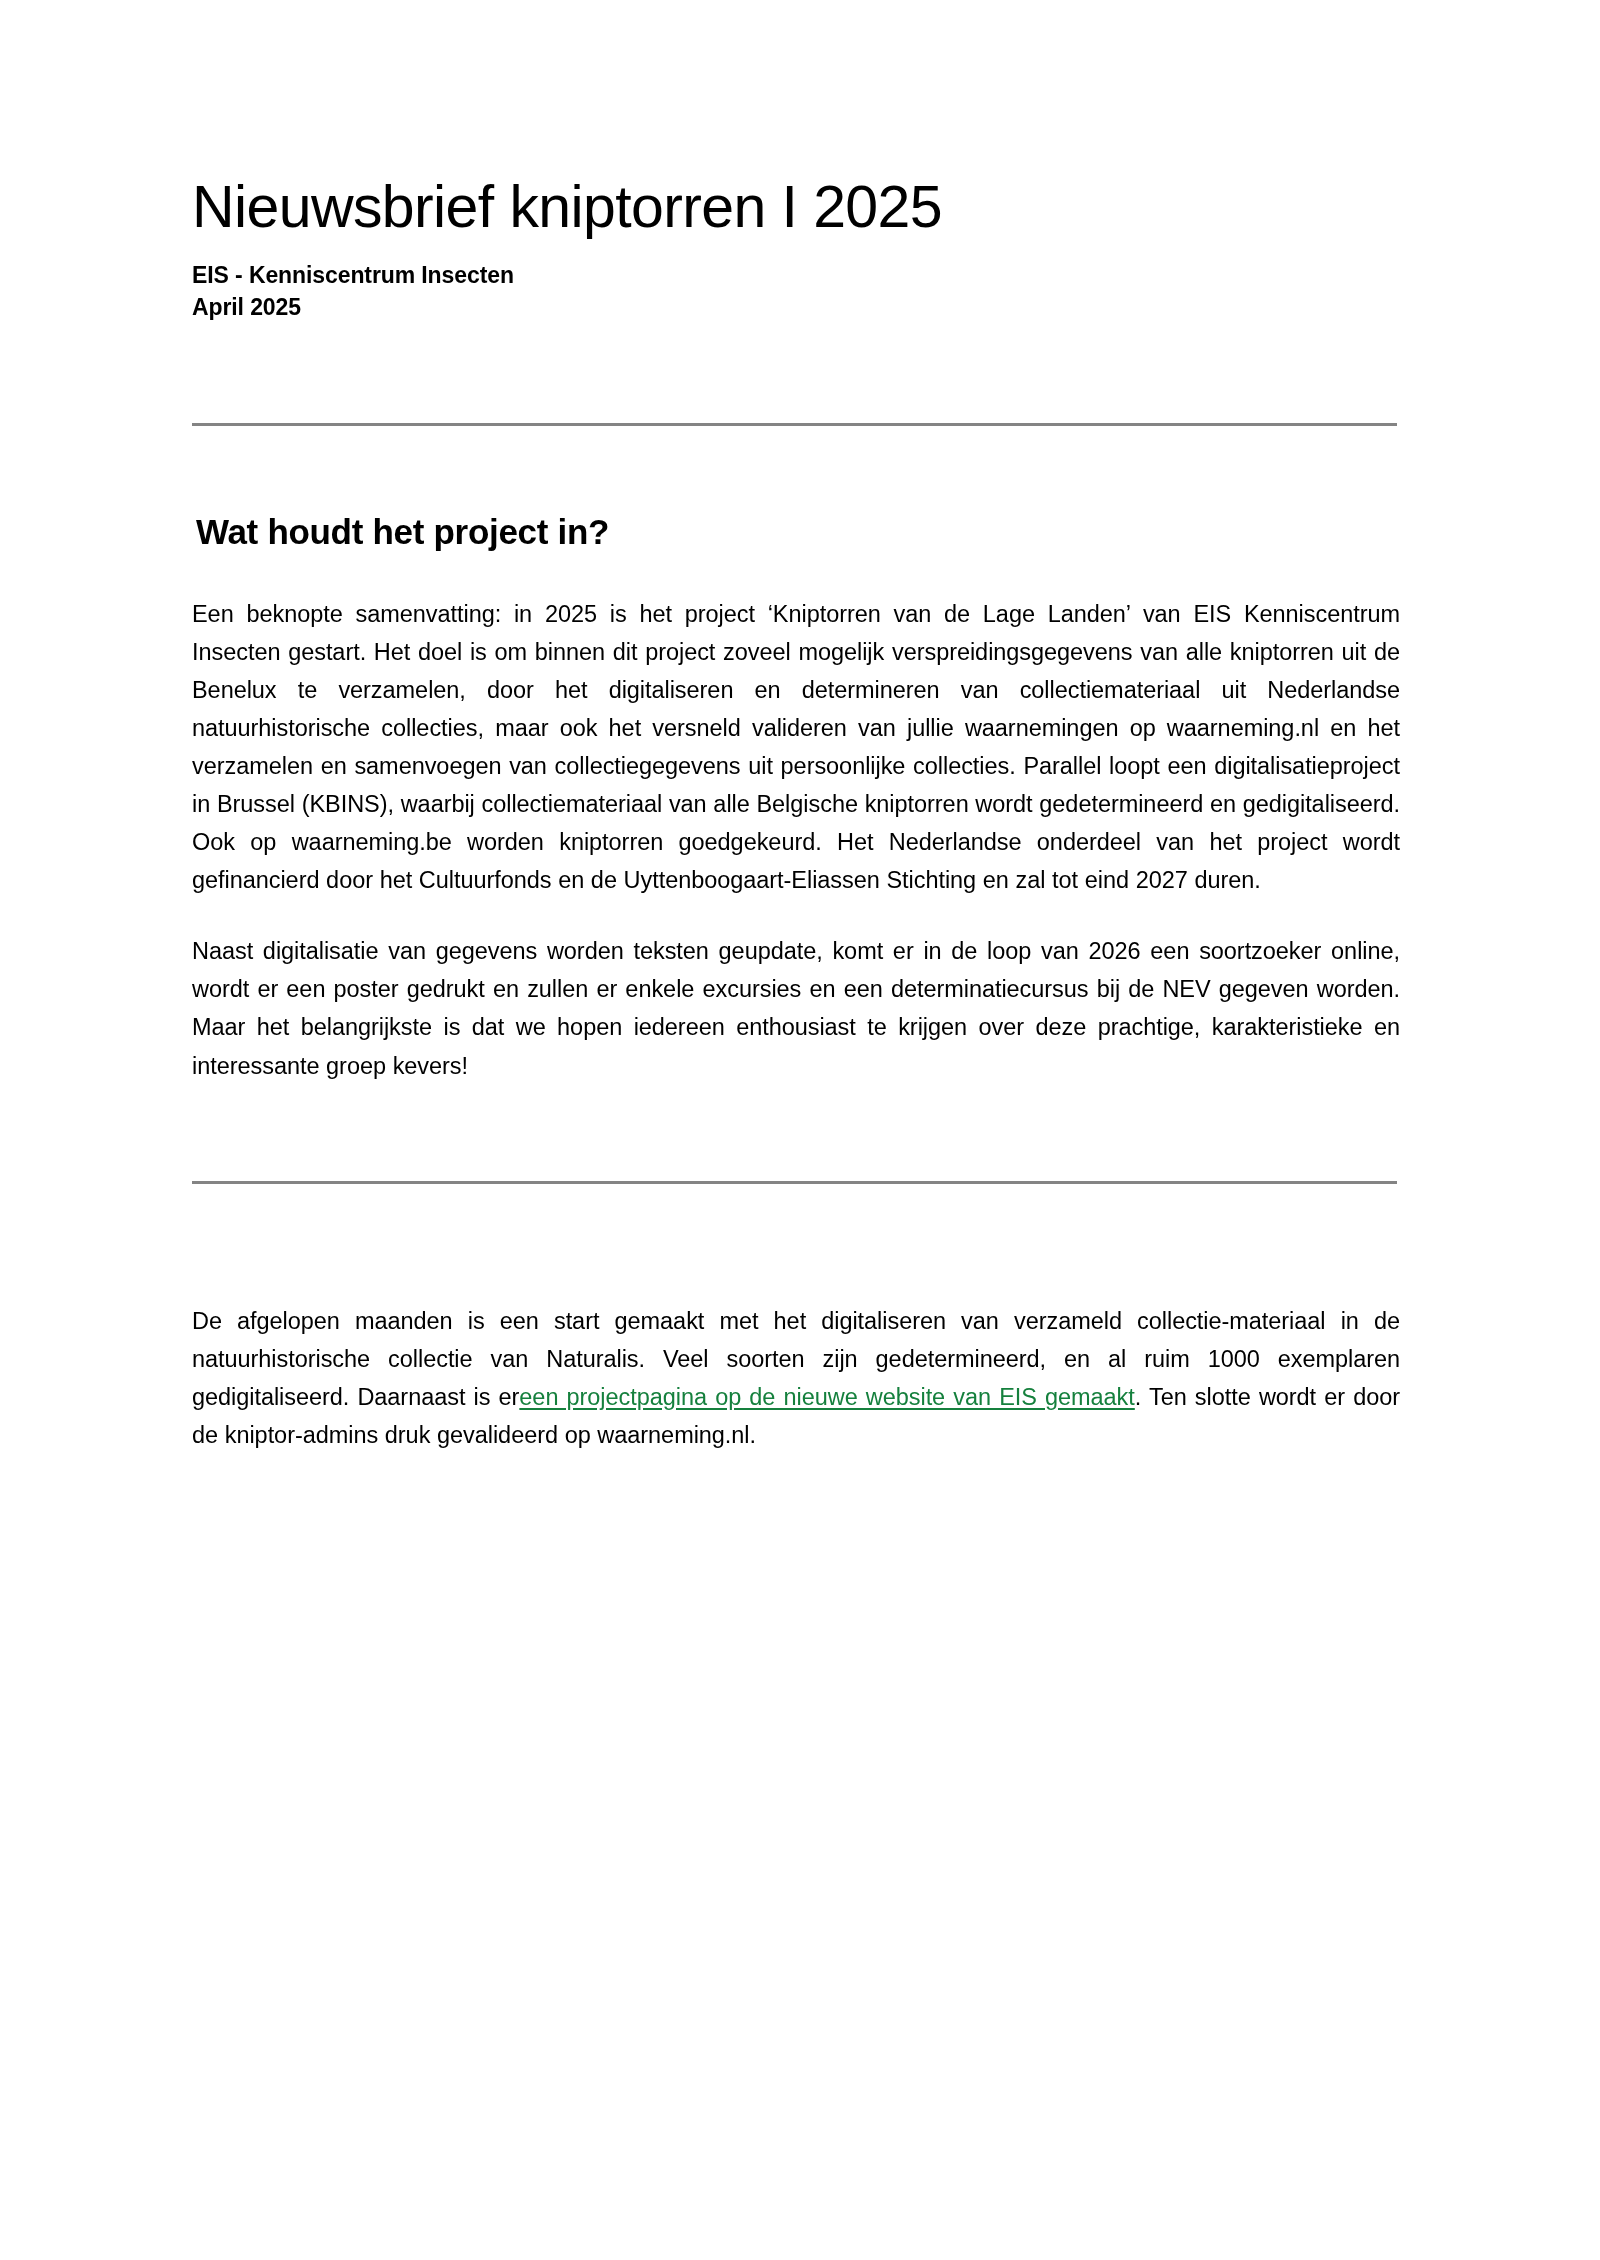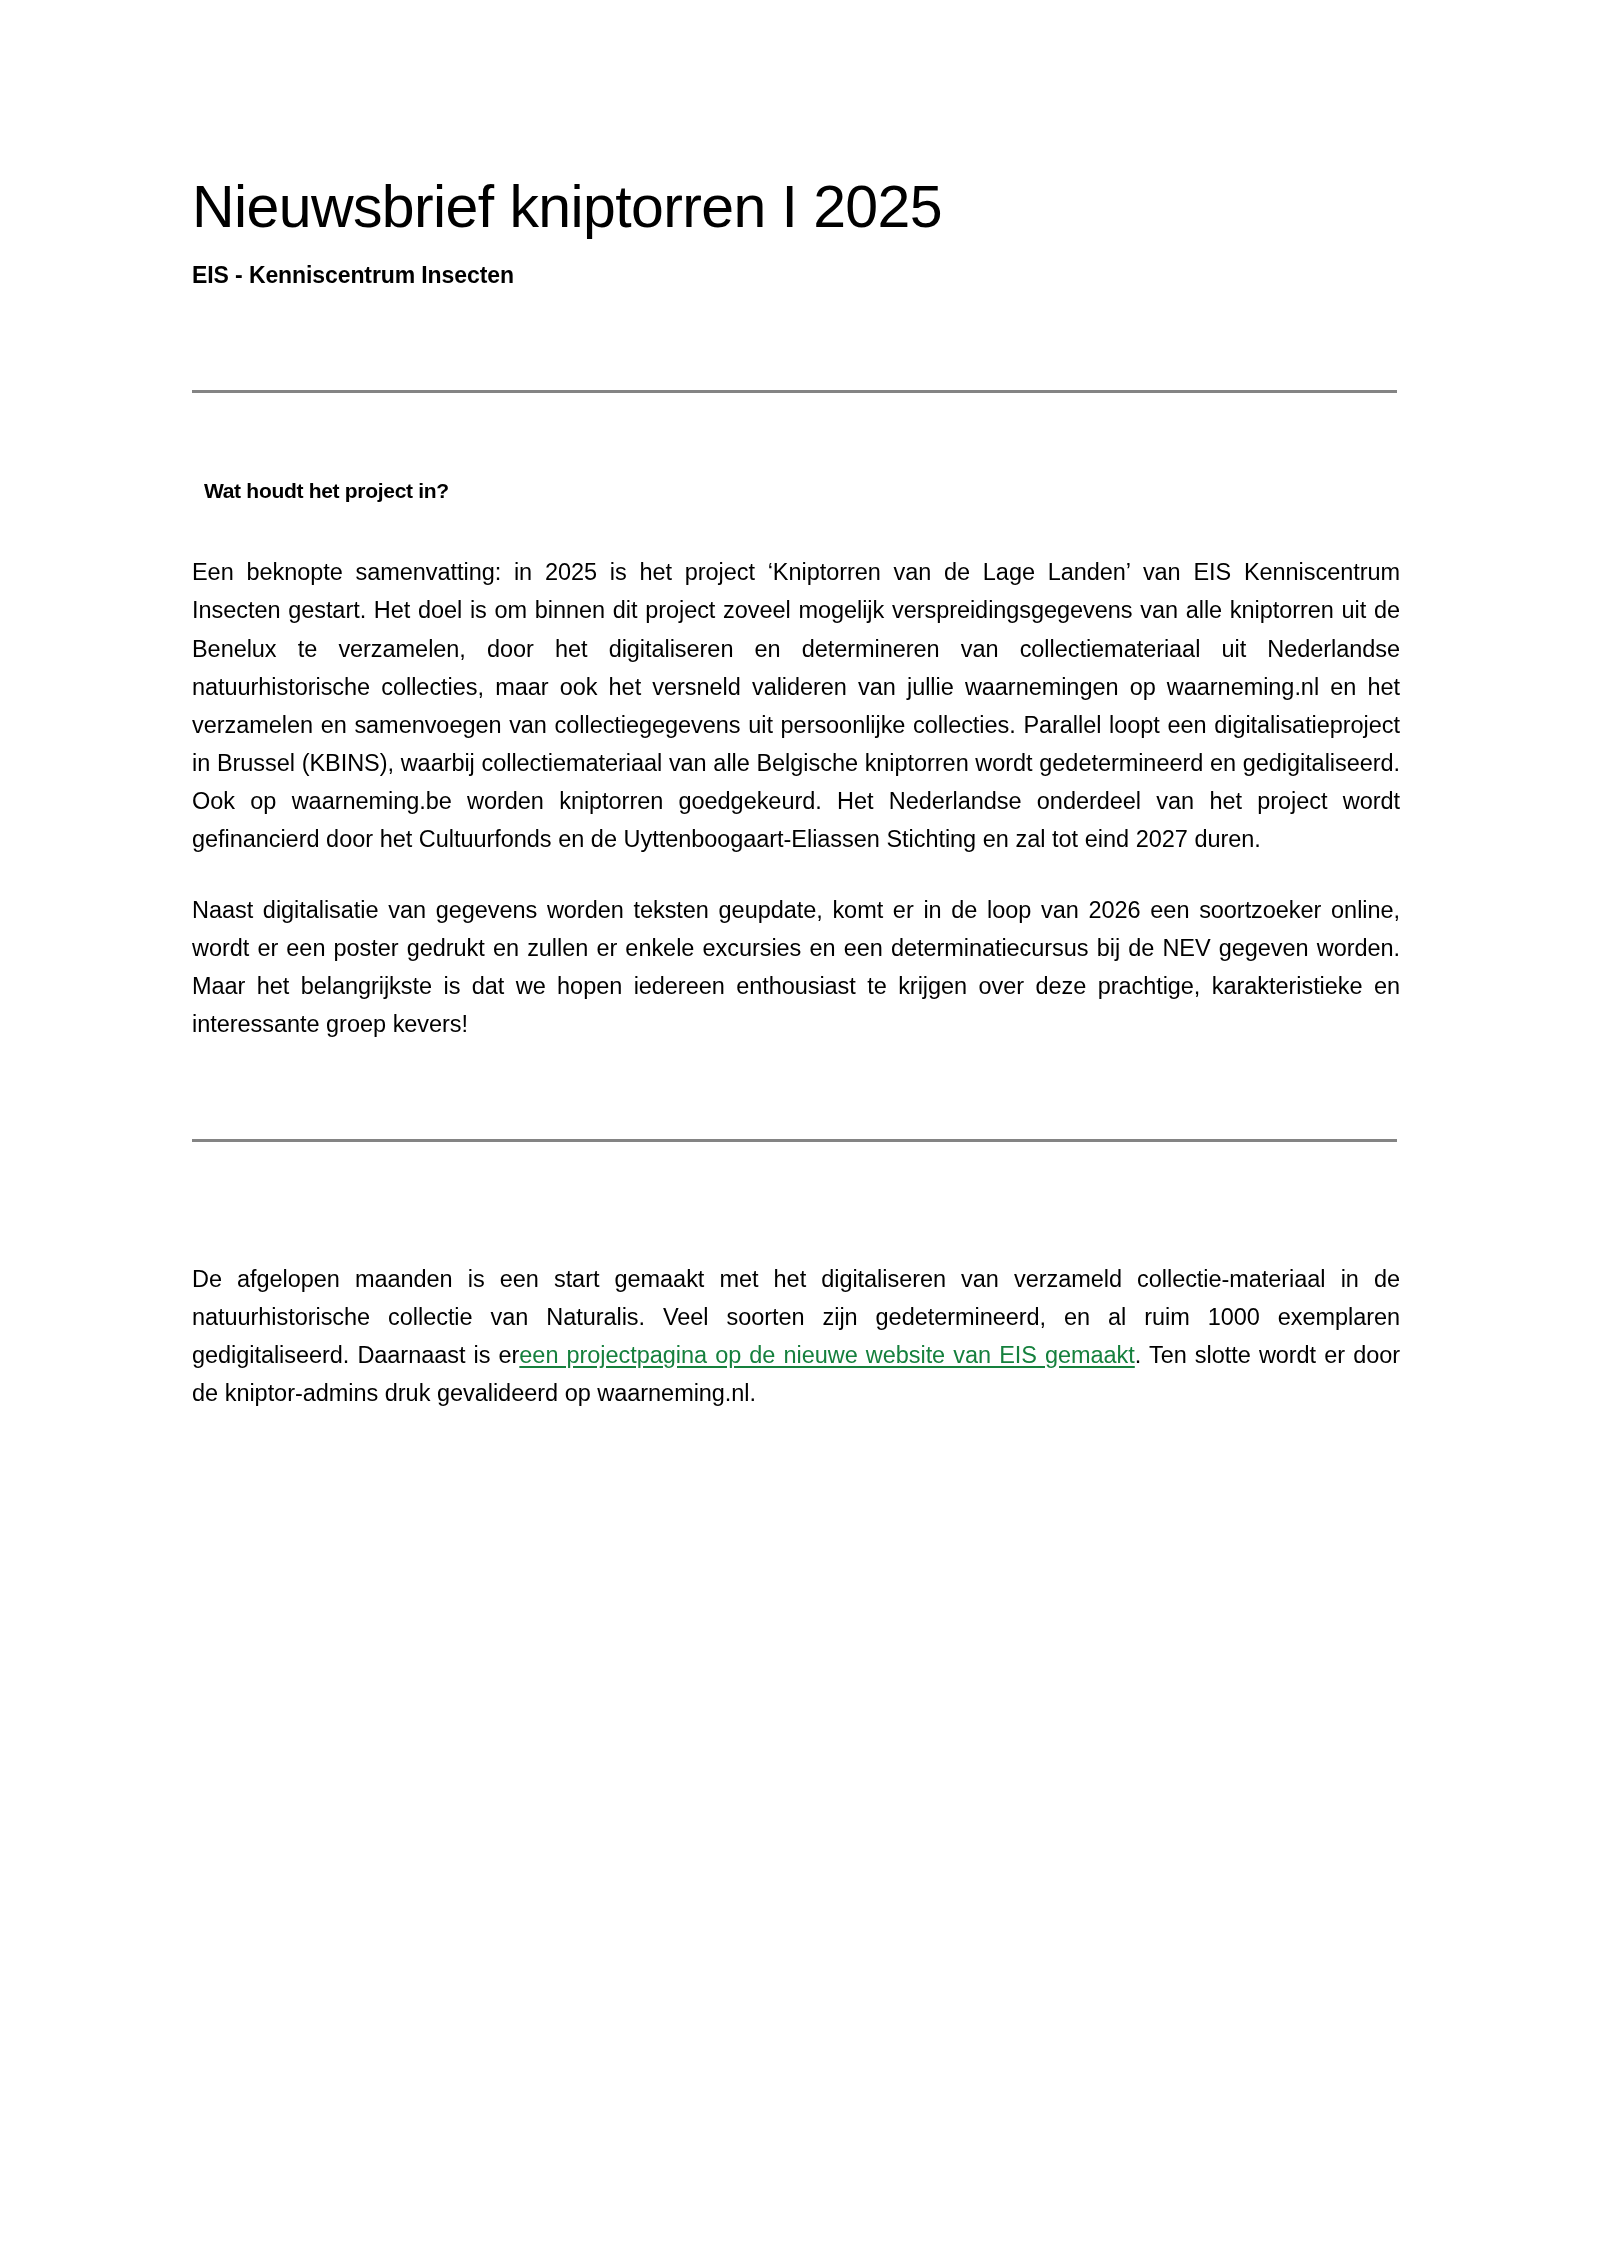--- a/index.html
+++ b/index.html
@@ -72,24 +72,24 @@
     background: #848484;
     border: 0;
     width: 1205px;
     margin: 0;
   }
   .divider-wrap-1 { margin-top: 99px; }
   .divider-wrap-2 { margin-top: 96px; }
 
   
   h2.section-heading {
-    font-size: 21px;
+    font-size: 35px;
     font-weight: bold;
     letter-spacing: -0.3px;
-    margin: 12px;
+    margin: 4px;
     line-height: 1.2;
   }
   .section-1 { margin-top: 85px; }
   .section-2 { margin-top: 84px; }
   .heading-gap { height: 38px; }
   .heading-gap-2 { height: 34px; }
 
   
   a.doc-link,
   .doc-link {
@@ -101,20 +101,21 @@
 </head>
 <body>
 
 <div class="page">
   <div class="content">
 
     <h1 class="doc-title">Nieuwsbrief kniptorren I 2025</h1>
 
     <div class="subtitle-block">
       <span class="subtitle-line">EIS - Kenniscentrum Insecten</span>
+      <span class="subtitle-line">April 2025</span>
     </div>
 
 
     <div class="divider-wrap-1">
       <hr class="divider">
     </div>
 
     <div class="section-1">
       <h2 class="section-heading">Wat houdt het project in?</h2>
       <div class="heading-gap"></div>

